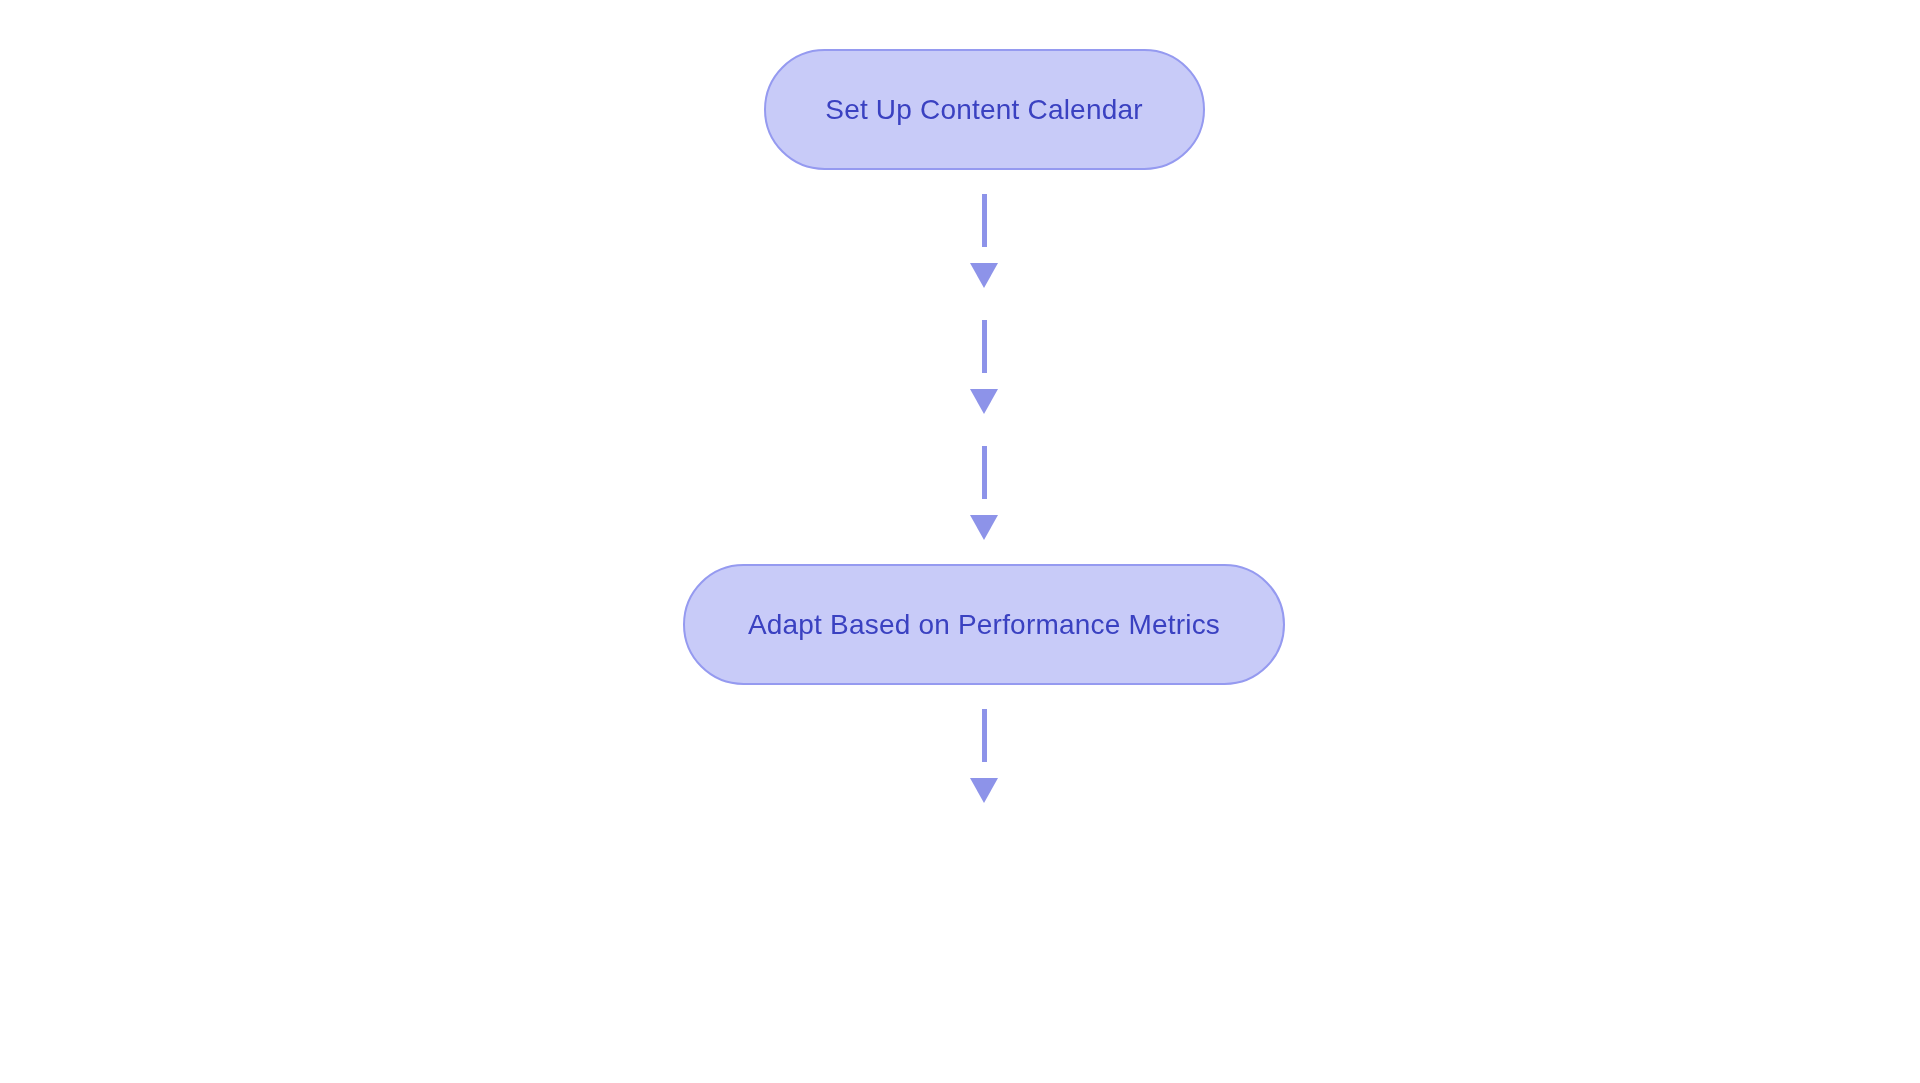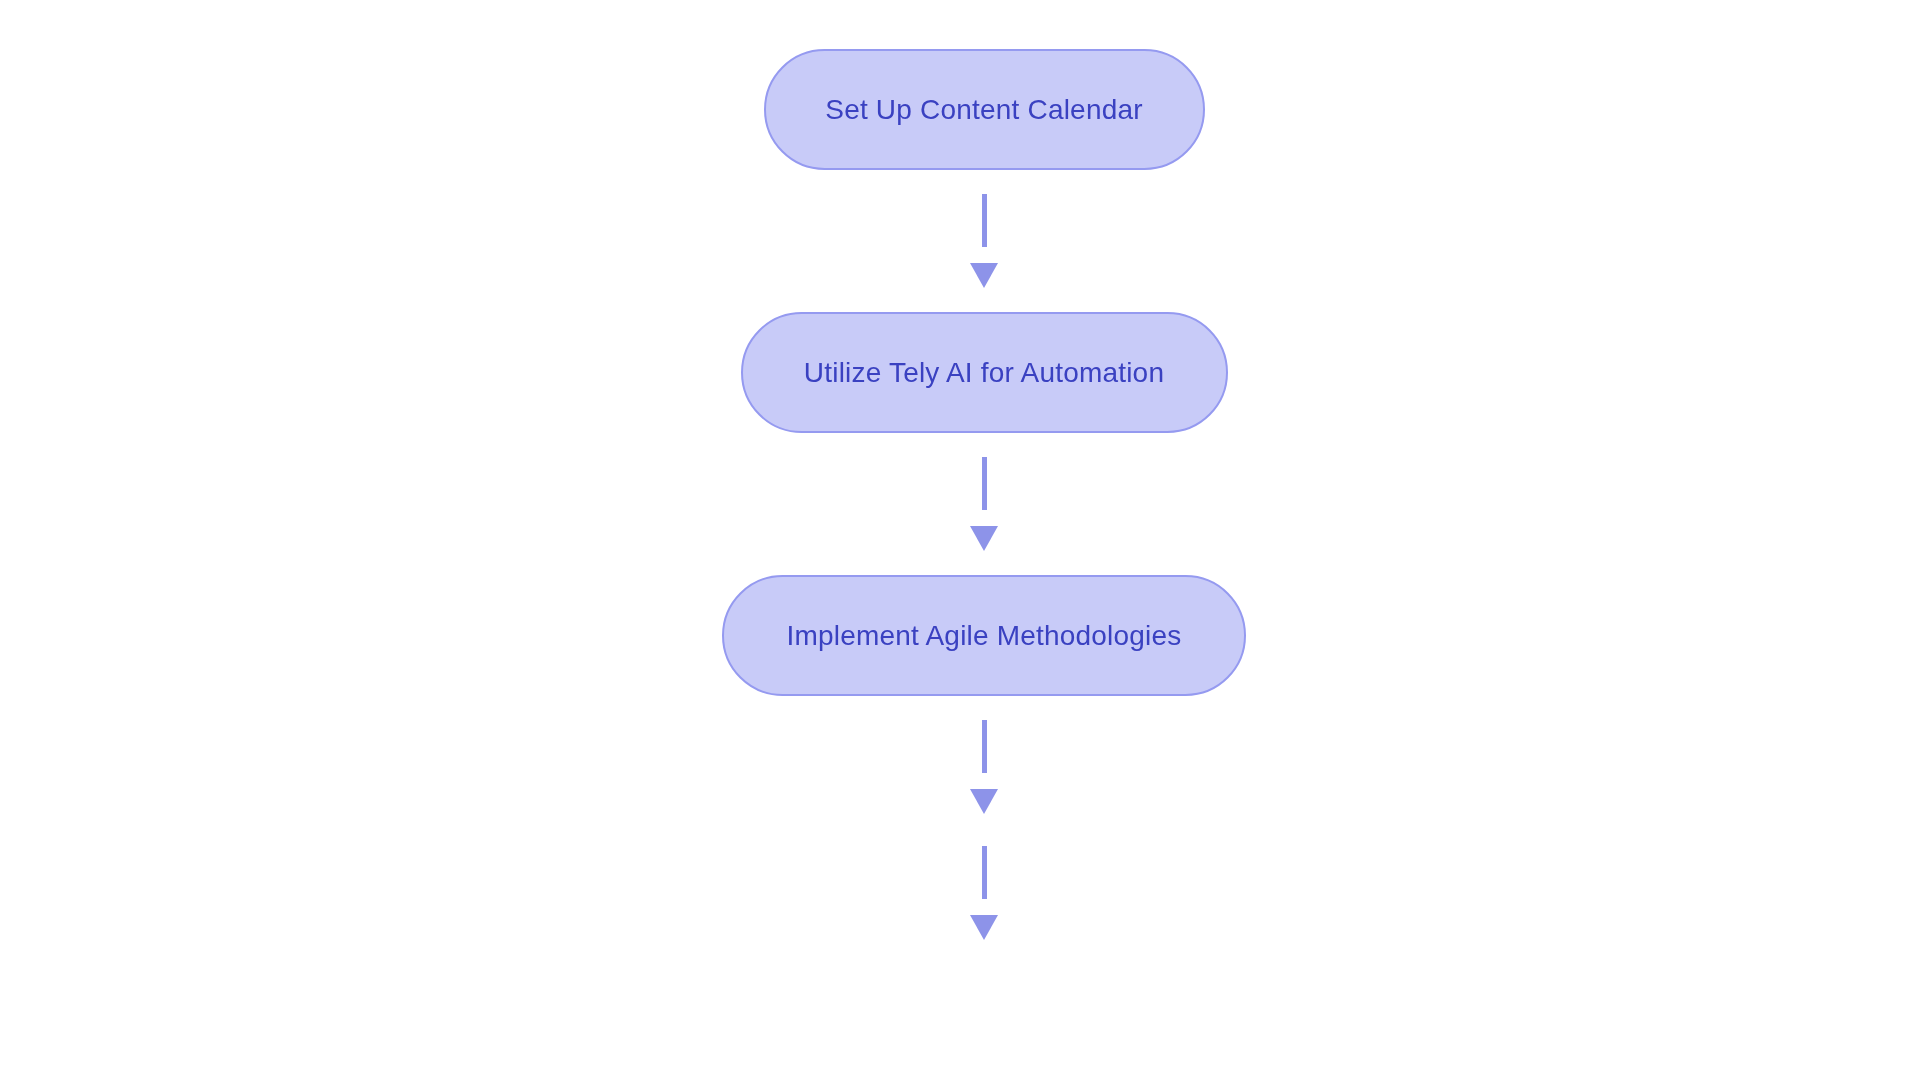--- a/index.html
+++ b/index.html
@@ -61,34 +61,33 @@
 
 <div class="canvas">
 
   <div class="flow-node" style="width:441px">Set Up Content Calendar</div>
 
   <div class="connector">
     <div class="connector-line"></div>
     <div class="arrowhead"></div>
   </div>
 
-  <div class="flow-node" style="width:487px">Utilize Tely AI for Automation</div>
-
-  <div class="connector">
-    <div class="connector-line"></div>
-    <div class="arrowhead"></div>
-  </div>
-
-  <div class="flow-node" style="width:524px">Implement Agile Methodologies</div>
 
   <div class="connector">
     <div class="connector-line"></div>
     <div class="arrowhead"></div>
   </div>
 
 
   <div class="connector">
     <div class="connector-line"></div>
     <div class="arrowhead"></div>
   </div>
 
+  <div class="flow-node" style="width:602px">Adapt Based on Performance Metrics</div>
+
+  <div class="connector">
+    <div class="connector-line"></div>
+    <div class="arrowhead"></div>
+  </div>
+
 
 </div>
 
 </body></html>

